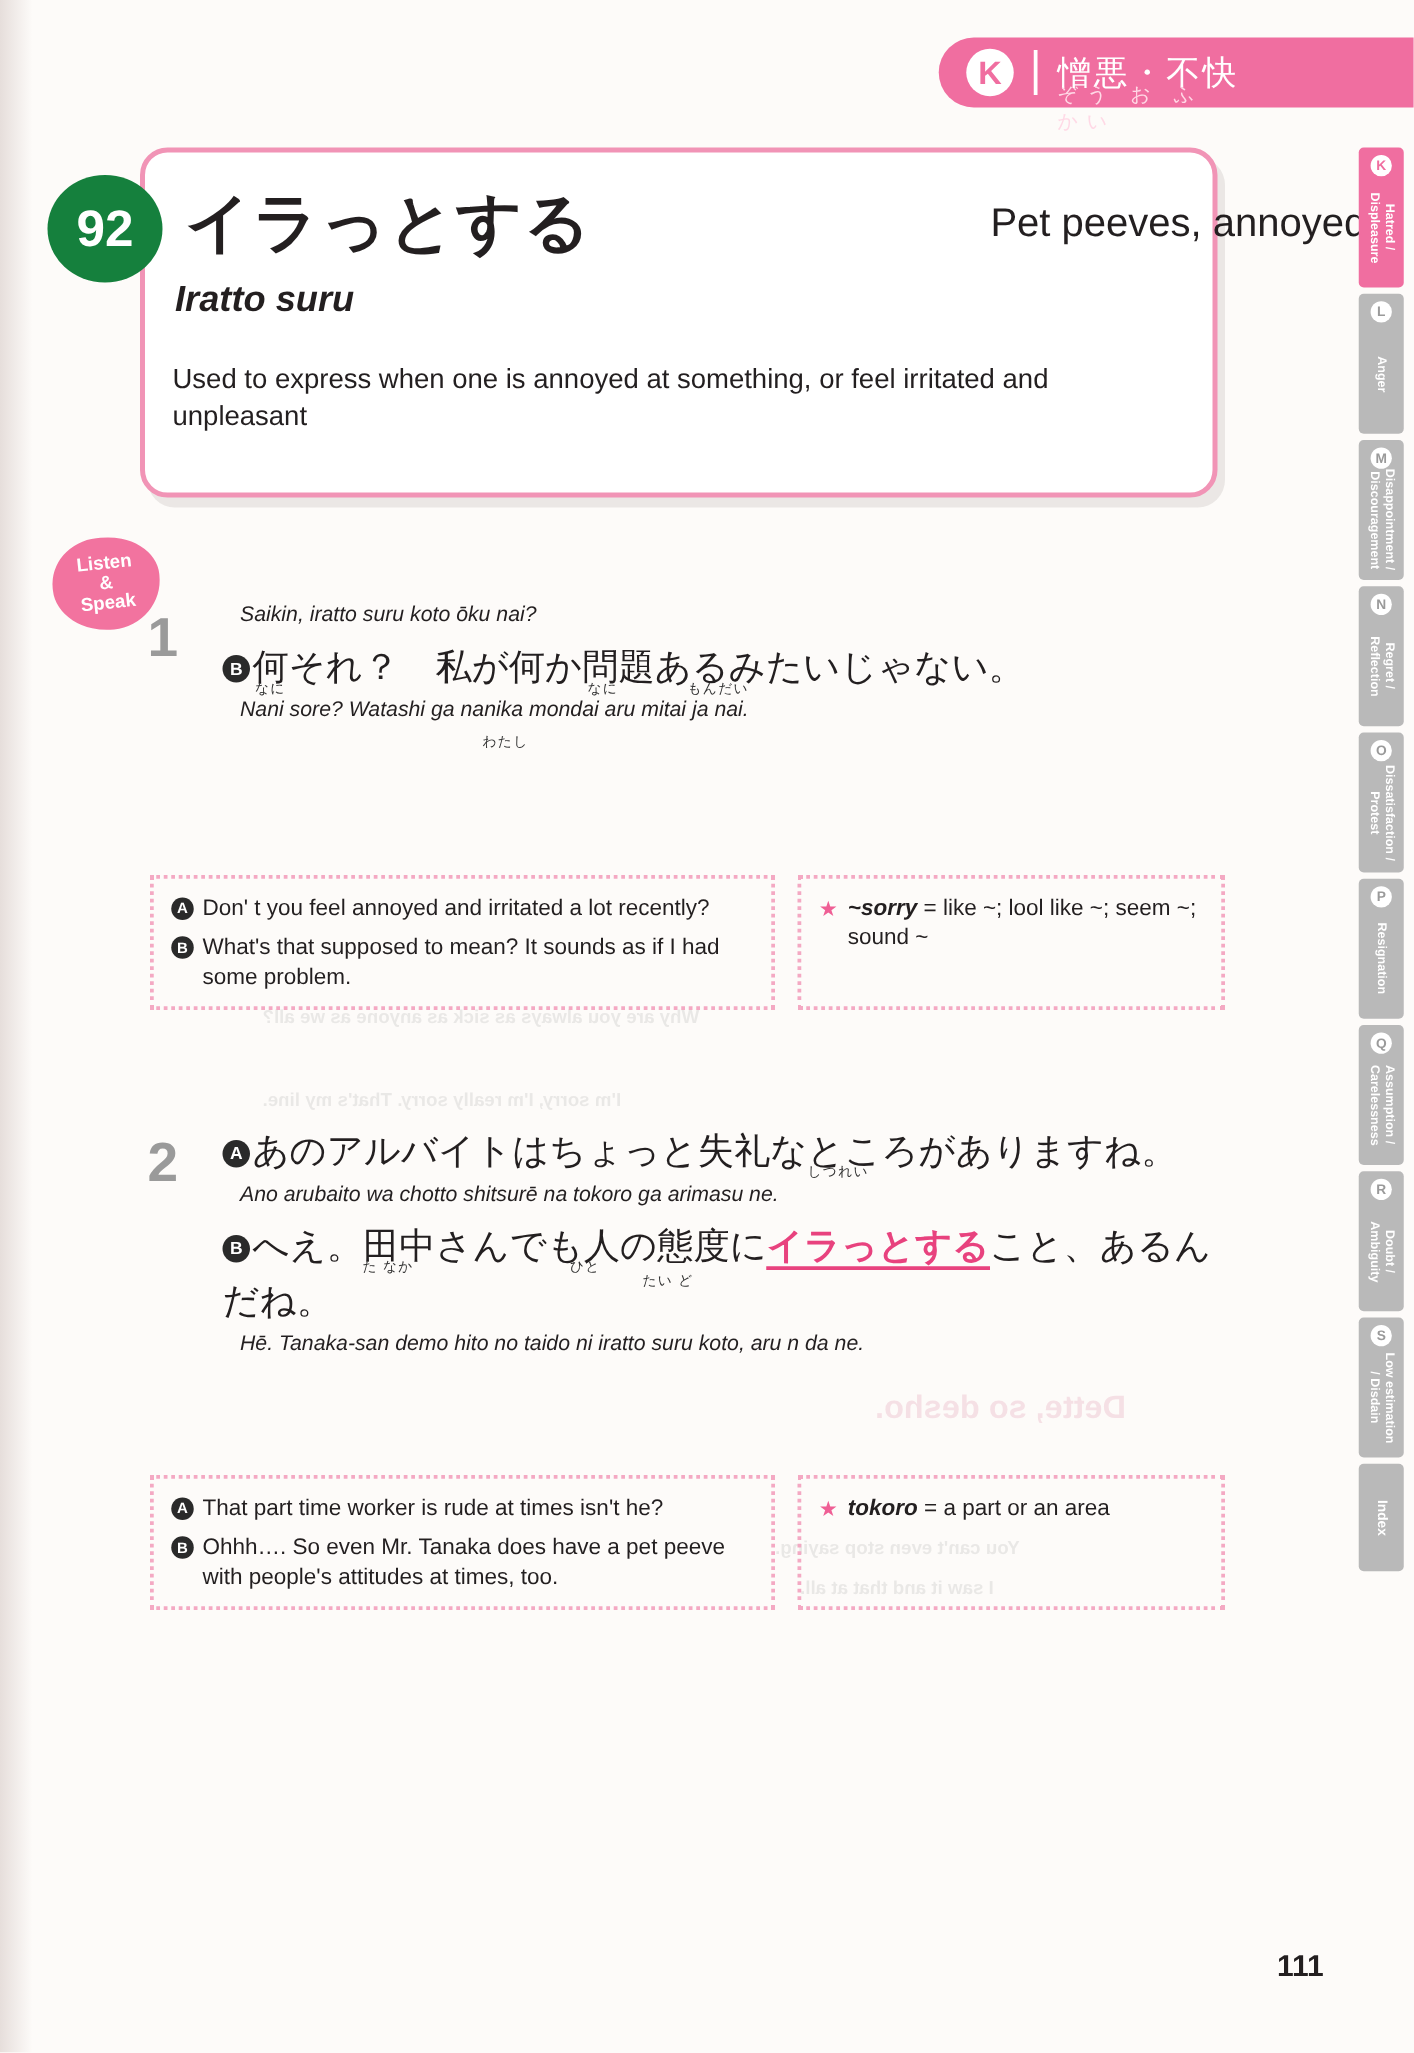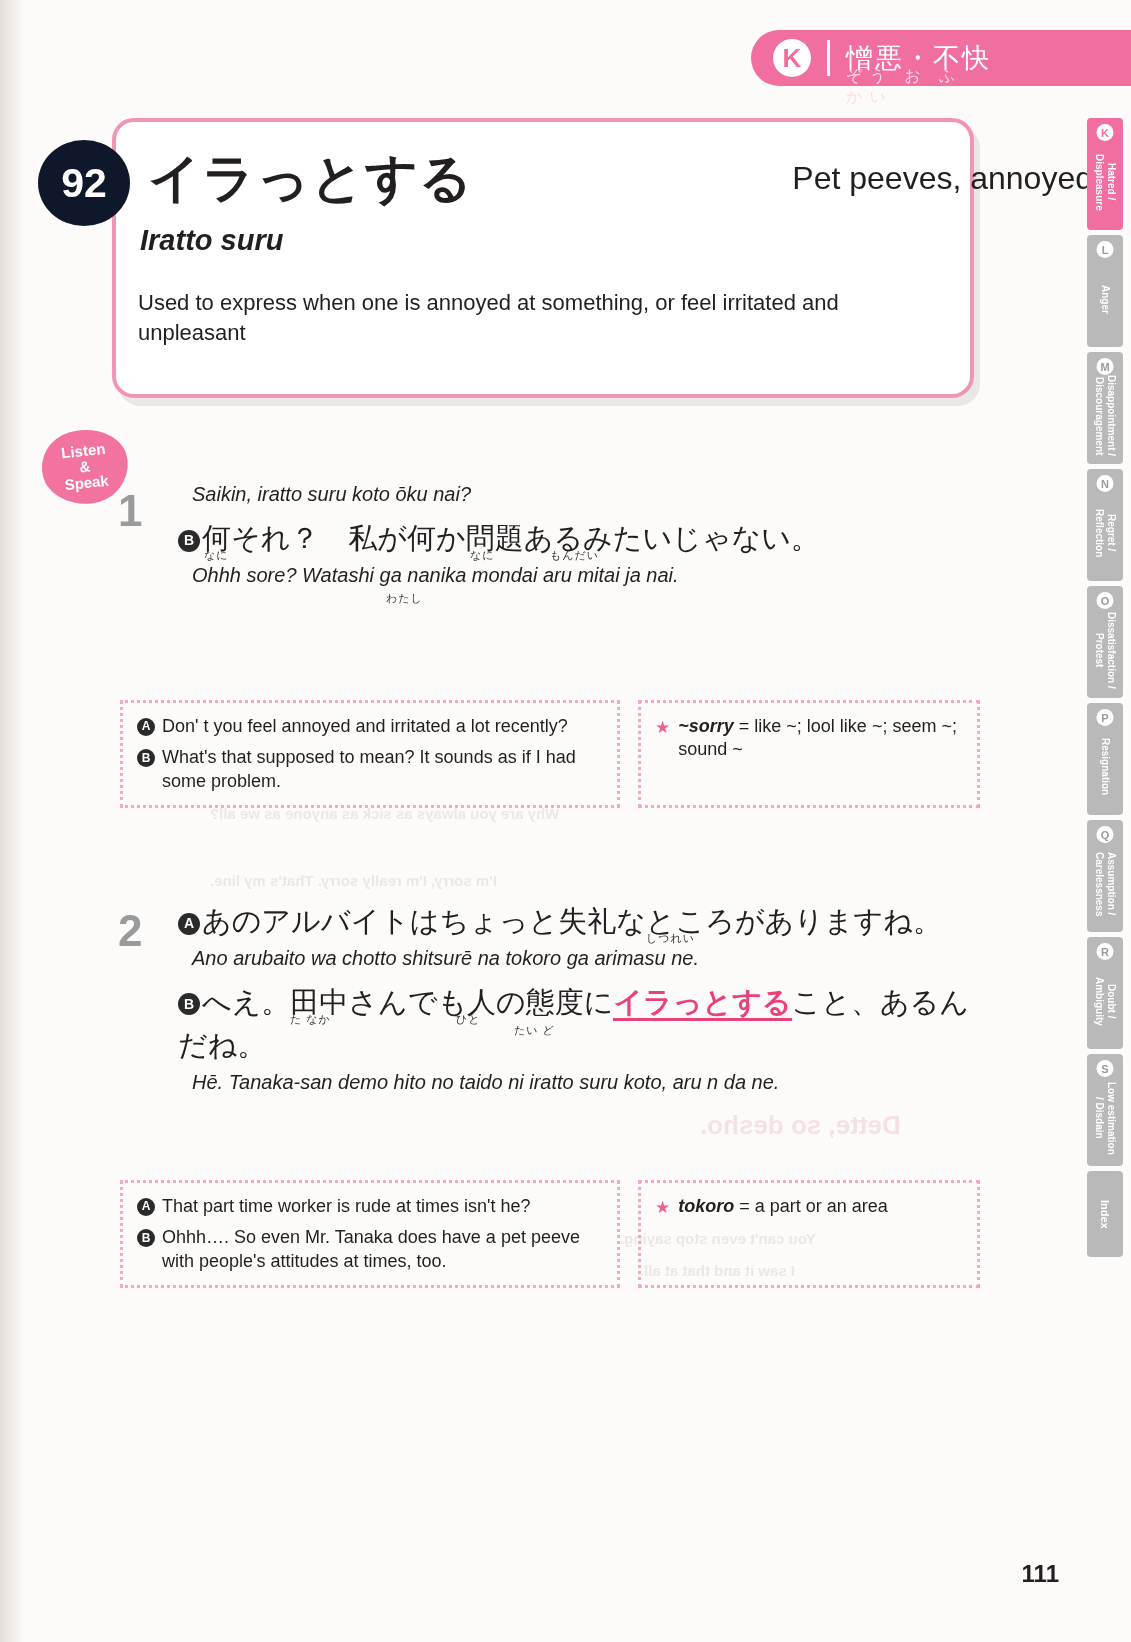--- a/index.html
+++ b/index.html
@@ -90,21 +90,21 @@
     box-shadow: 6px 8px 0 rgba(200,195,193,0.35);
     box-sizing: border-box;
   }
   .num-badge {
     position: absolute;
     left: 38px;
     top: 140px;
     width: 92px;
     height: 86px;
     border-radius: 50%;
-    background: #0f172a;
+    background: #15803d;
     color: #fff;
     font-size: 41px;
     font-weight: bold;
     display: flex;
     align-items: center;
     justify-content: center;
     z-index: 3;
   }
   .title-jp {
     position: absolute;
@@ -190,21 +190,21 @@
     border-bottom: 3px solid #e8427e;
     font-weight: bold;
   }
   .furi {
     position: absolute;
     font-size: 11px;
     color: #333;
     letter-spacing: 1px;
   }
   .romaji {
-    font-size: 20px;
+    font-size: 17px;
     font-style: italic;
     margin-left: 72px;
     line-height: 1.45;
   }
 
   
   .dotted-row {
     position: absolute;
     left: 120px;
     width: 860px;
@@ -342,21 +342,21 @@
 
   <div class="romaji">Saikin, iratto suru koto ōku nai?</div>
 
   <div class="jp-line" style="margin-top:8px;">
     <span class="ab">B</span><span>何それ？　私が何か問題あるみたいじゃない。</span>
     <span class="furi" style="left:26px; top:30px;">なに</span>
     <span class="furi" style="left:208px; top:30px;margin-top:43px;">わたし</span>
     <span class="furi" style="left:292px; top:30px;">なに</span>
     <span class="furi" style="left:372px; top:30px;">もんだい</span>
   </div>
-  <div class="romaji">Ohhh sore? Watashi ga nanika mondai aru mitai ja nai.</div>
+  <div class="romaji">Nani sore? Watashi ga nanika mondai aru mitai ja nai.</div>
 </div>
 
 <div class="dotted-row" style="top:700px;">
   <div class="dotted left">
     <div class="tr-line">
       <span class="ab-sm">A</span>
       <span>Don' t you feel annoyed and irritated a lot recently?</span>
     </div>
     <div class="tr-line">
       <span class="ab-sm">B</span>

